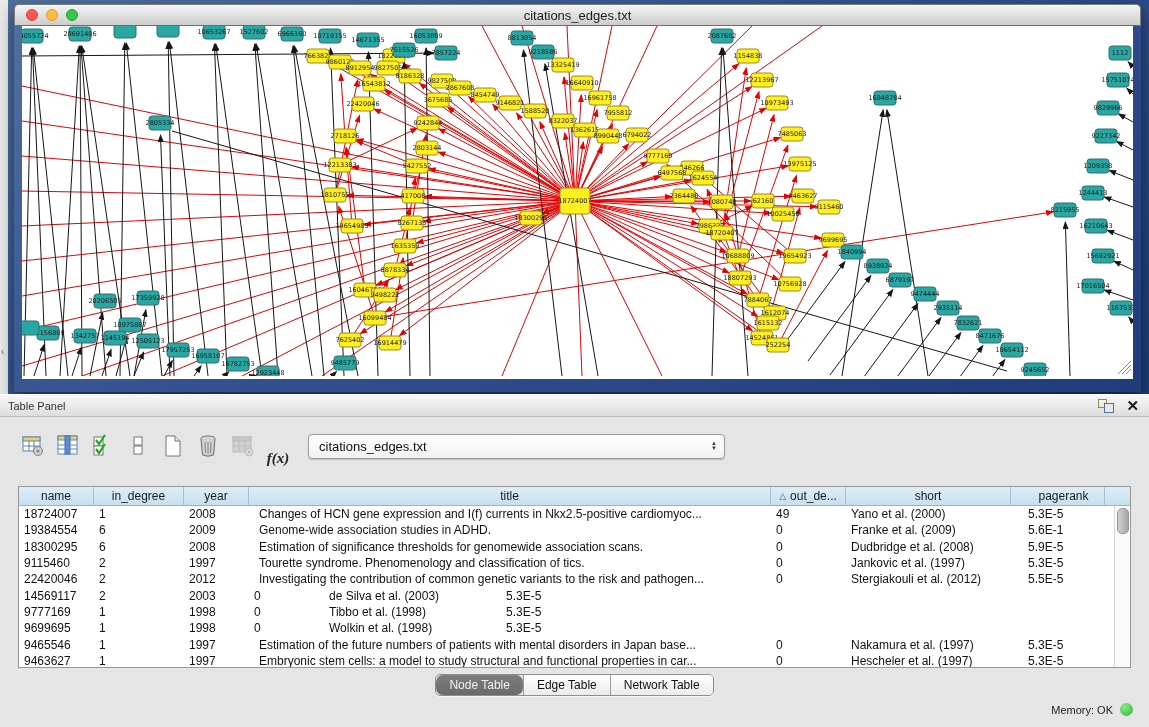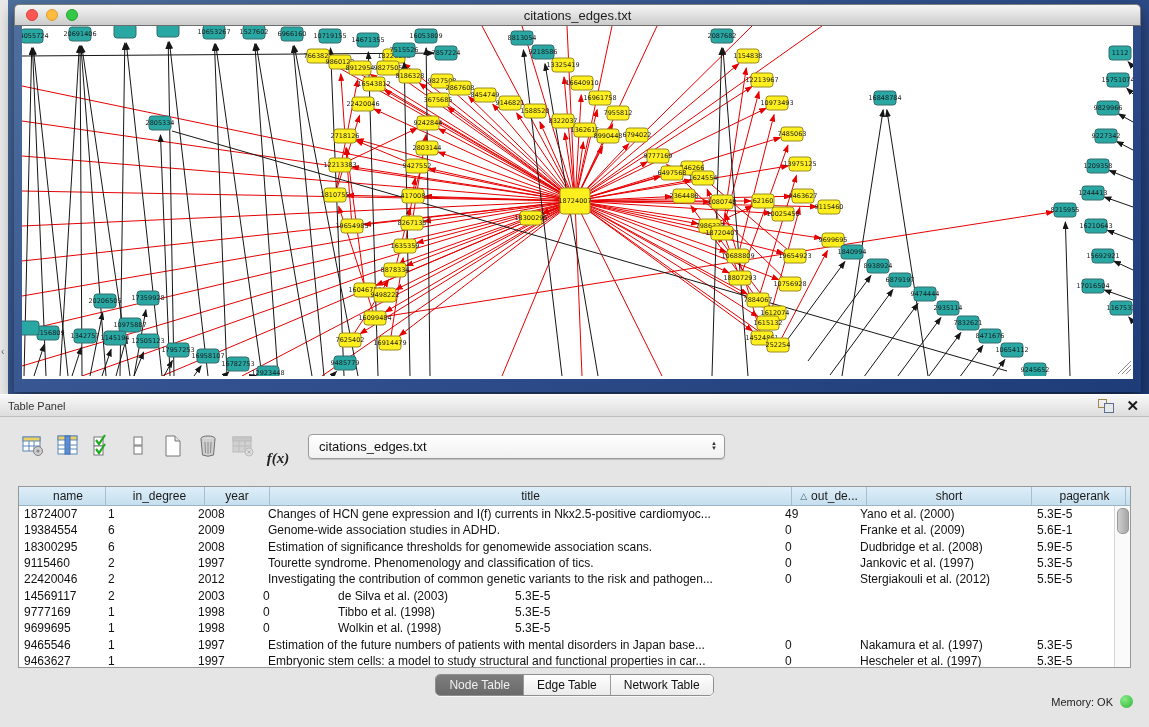--- a/index.html
+++ b/index.html
@@ -36,43 +36,43 @@
   .tbtn.disabled{opacity:.55;cursor:default;}
   .fx{font-family:"Liberation Serif",serif;font-style:italic;font-size:15px;color:#222;font-weight:bold;margin-top:24px;}
   .dropdown{width:398px;height:23px;margin-left:8px;border:1px solid #9b9b9b;border-radius:4px;
             background:linear-gradient(#ffffff,#f1f1f1);display:flex;align-items:center;
             padding:0 7px 0 10px;font-size:13px;color:#111;box-shadow:0 1px 1px rgba(0,0,0,.18);cursor:pointer;}
   .dd-arrows{margin-left:auto;display:flex;flex-direction:column;color:#333;font-size:6px;line-height:5px;}
   
   .tablewrap{position:absolute;left:18px;top:92px;width:1113px;height:182px;border:1px solid #979797;
              background:#fff;overflow:hidden;box-sizing:border-box;}
   .thead{display:flex;height:19px;background:linear-gradient(#ddeef9,#c6dfee);
-         border-bottom:1px solid #9ab4c6;font-size:12px;color:#1a1a1a;box-sizing:border-box;padding-left:12px;}
+         border-bottom:1px solid #9ab4c6;font-size:12px;color:#1a1a1a;box-sizing:border-box;}
   .th{display:flex;align-items:center;justify-content:center;border-right:1px solid #a7c0d1;
       box-sizing:border-box;white-space:nowrap;overflow:hidden;cursor:pointer;}
   .sortmark{color:#40607c;font-size:9px;margin-right:4px;}
-  .c0{width:75px;}.c1{width:90px;margin-left:9px;}.c2{width:65px;}.c3{width:522px;}.c4{width:75px;}.c5{width:165px;}.c6{width:82px;margin-left:12px;}
+  .c0{width:75px;}.c1{width:90px;}.c2{width:65px;}.c3{width:522px;}.c4{width:75px;}.c5{width:165px;}.c6{width:82px;margin-left:12px;}
   .cf{flex:1;border-right:none;}
   .tbody{position:absolute;left:0;right:15px;top:19px;bottom:0;overflow:hidden;}
   .trow{display:flex;height:16.3px;align-items:center;font-size:12px;color:#111;cursor:default;}
   .td{padding-left:5px;box-sizing:border-box;white-space:nowrap;overflow:hidden;}
   .td.c3{padding-left:10px;}
   .vscroll{position:absolute;right:0;top:19px;width:15px;bottom:0;background:#fafafa;border-left:1px solid #d6d6d6;}
   .vthumb{position:absolute;left:2px;top:2px;width:10px;height:24px;border-radius:5px;
           background:linear-gradient(90deg,#cfcfcf,#a5a5a5);border:1px solid #989898;cursor:pointer;}
   
   .tabsbar{position:absolute;left:0;right:0;top:280px;display:flex;justify-content:center;}
   .seg{display:flex;border:1px solid #8e8e8e;border-radius:5px;overflow:hidden;height:20px;
        box-shadow:0 1px 0 rgba(255,255,255,.7);}
   .segbtn{padding:0 13px;font-size:12px;display:flex;align-items:center;cursor:pointer;
           background:linear-gradient(#ffffff,#ebebeb);color:#111;border-left:1px solid #9a9a9a;}
-  .segbtn:first-child{border-left:none;}
+  .segbtn:first-child{border-left:none;border-radius:7px;}
   .segbtn.active{background:linear-gradient(#7d7d7d,#6a6a6a);color:#f1f1f1;}
   
-  .statusbar{position:absolute;left:0;right:0;bottom:12px;height:27px;display:flex;align-items:center;
+  .statusbar{position:absolute;left:0;right:0;bottom:4px;height:27px;display:flex;align-items:center;
              justify-content:flex-end;padding-right:16px;font-size:11px;color:#222;}
   .memdot{width:13px;height:13px;border-radius:50%;margin-left:7px;
           background:radial-gradient(circle at 35% 30%,#86ec86,#2fb335);border:1px solid #27932;}
 </style>
 </head>
 <body>
 
 <div class="screen">
 
   <div class="desktop">

